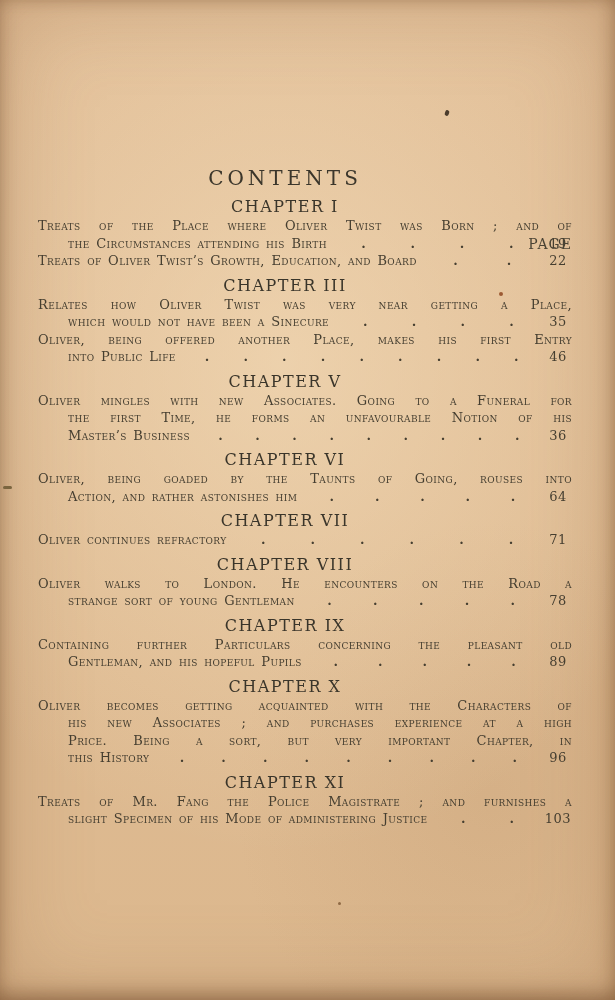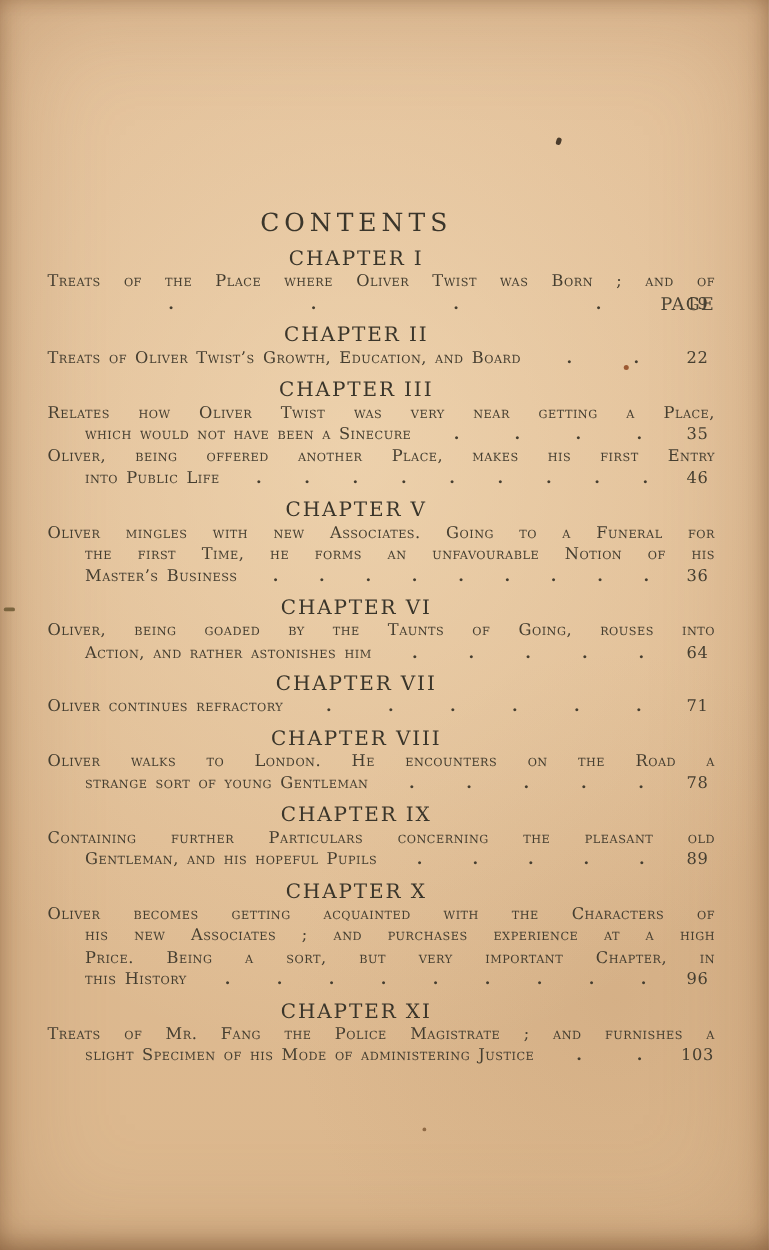--- a/index.html
+++ b/index.html
@@ -69,31 +69,31 @@
   <div class="speck speck-4"></div>
 
   <div class="content">
     <h1 class="title">CONTENTS</h1>
     <div class="page-label">PAGE</div>
     <div class="chapters">
         <div class="chapter">
           <div class="chapter-heading">CHAPTER I</div>
           <div class="entry-line justified"><span class="entry-text">Treats of the Place where Oliver Twist was Born ; and of</span></div>
           <div class="entry-line indent has-page">
+            <span class="entry-text">the Circumstances attending his Birth</span>
             <span class="dots">
               <span class="dot">.</span>
               <span class="dot">.</span>
               <span class="dot">.</span>
               <span class="dot">.</span>
             </span>
             <span class="pagenum">19</span>
           </div>
         </div>
         <div class="chapter">
-          <div class="chapter-heading">CHAPTER II</div>
           <div class="entry-line has-page">
             <span class="entry-text">Treats of Oliver Twist’s Growth, Education, and Board</span>
             <span class="dots">
               <span class="dot">.</span>
               <span class="dot">.</span>
             </span>
             <span class="pagenum">22</span>
           </div>
         </div>
         <div class="chapter">

